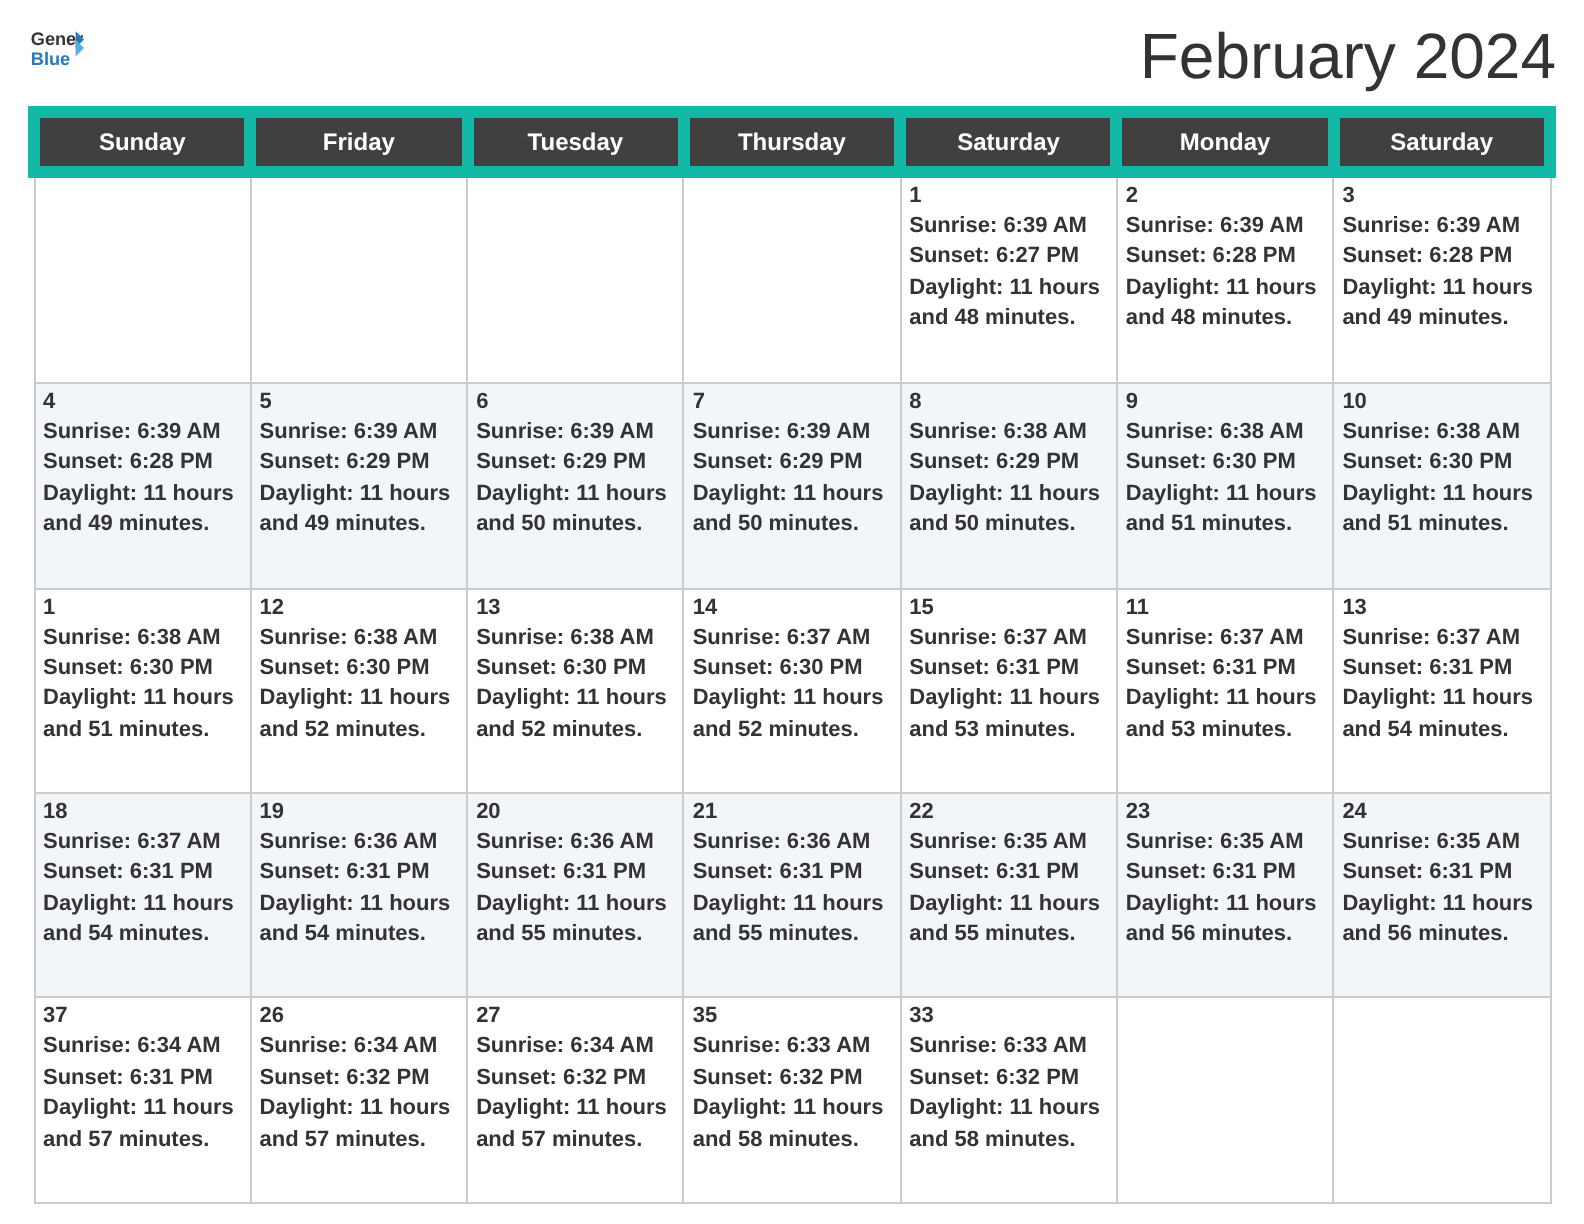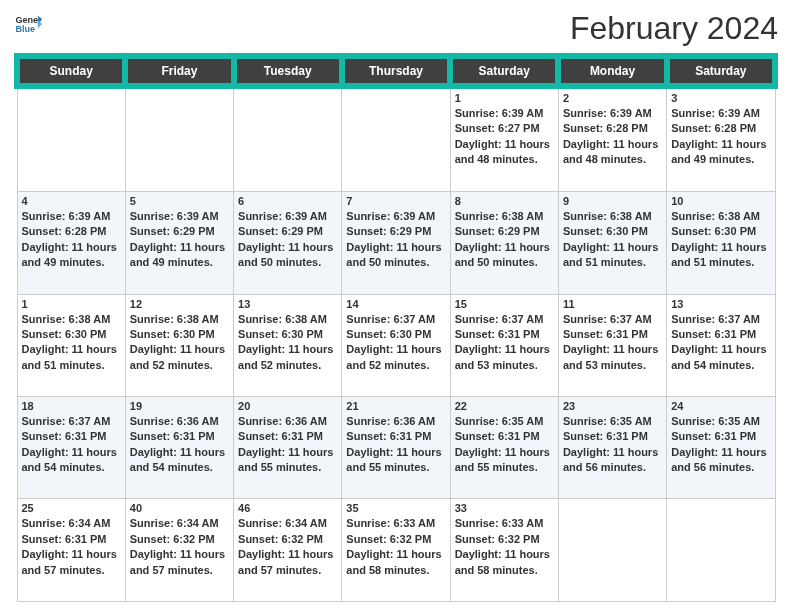--- a/index.html
+++ b/index.html
@@ -271,33 +271,33 @@
           </td>
           <td>
             <span class="day-num">24</span>
             <div class="day-info">Sunrise: 6:35 AM
 Sunset: 6:31 PM
 Daylight: 11 hours and 56 minutes.</div>
           </td>
         </tr>
         <tr>
           <td>
-            <span class="day-num">25</span>
+            <span class="day-num">37</span>
             <div class="day-info">Sunrise: 6:34 AM
 Sunset: 6:31 PM
 Daylight: 11 hours and 57 minutes.</div>
           </td>
           <td>
-            <span class="day-num">40</span>
+            <span class="day-num">26</span>
             <div class="day-info">Sunrise: 6:34 AM
 Sunset: 6:32 PM
 Daylight: 11 hours and 57 minutes.</div>
           </td>
           <td>
-            <span class="day-num">46</span>
+            <span class="day-num">27</span>
             <div class="day-info">Sunrise: 6:34 AM
 Sunset: 6:32 PM
 Daylight: 11 hours and 57 minutes.</div>
           </td>
           <td>
             <span class="day-num">35</span>
             <div class="day-info">Sunrise: 6:33 AM
 Sunset: 6:32 PM
 Daylight: 11 hours and 58 minutes.</div>
           </td>

